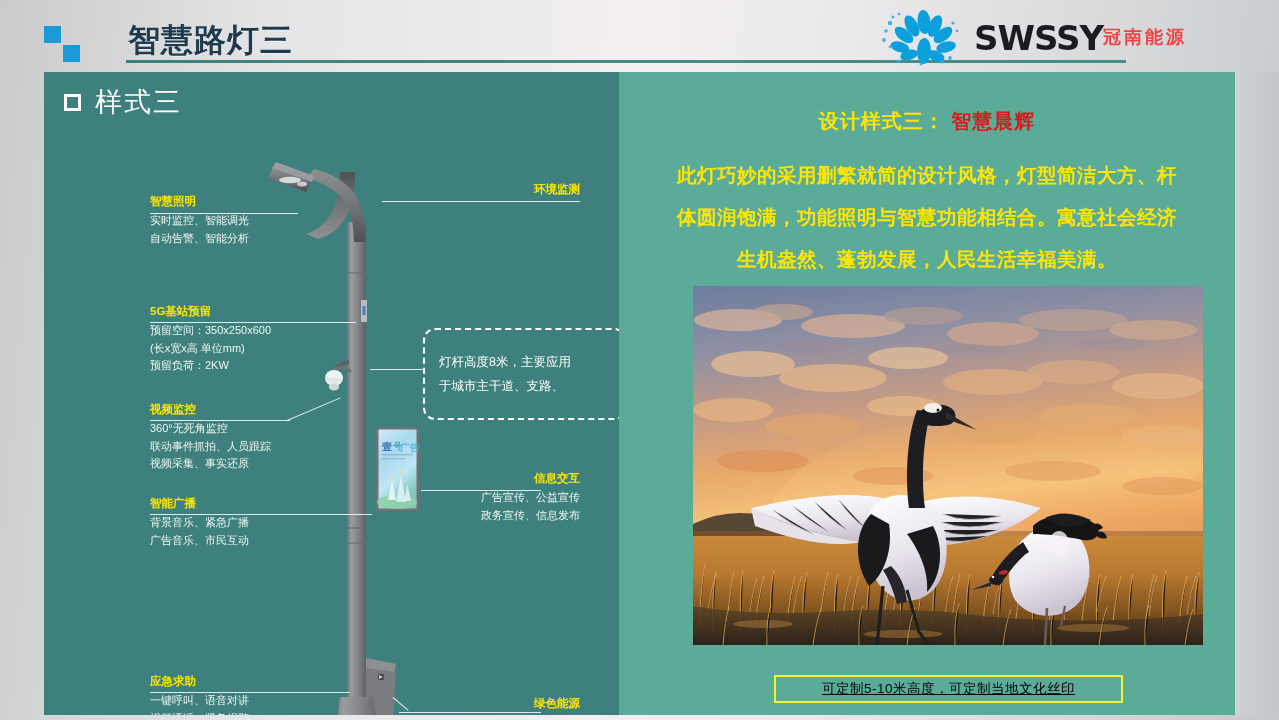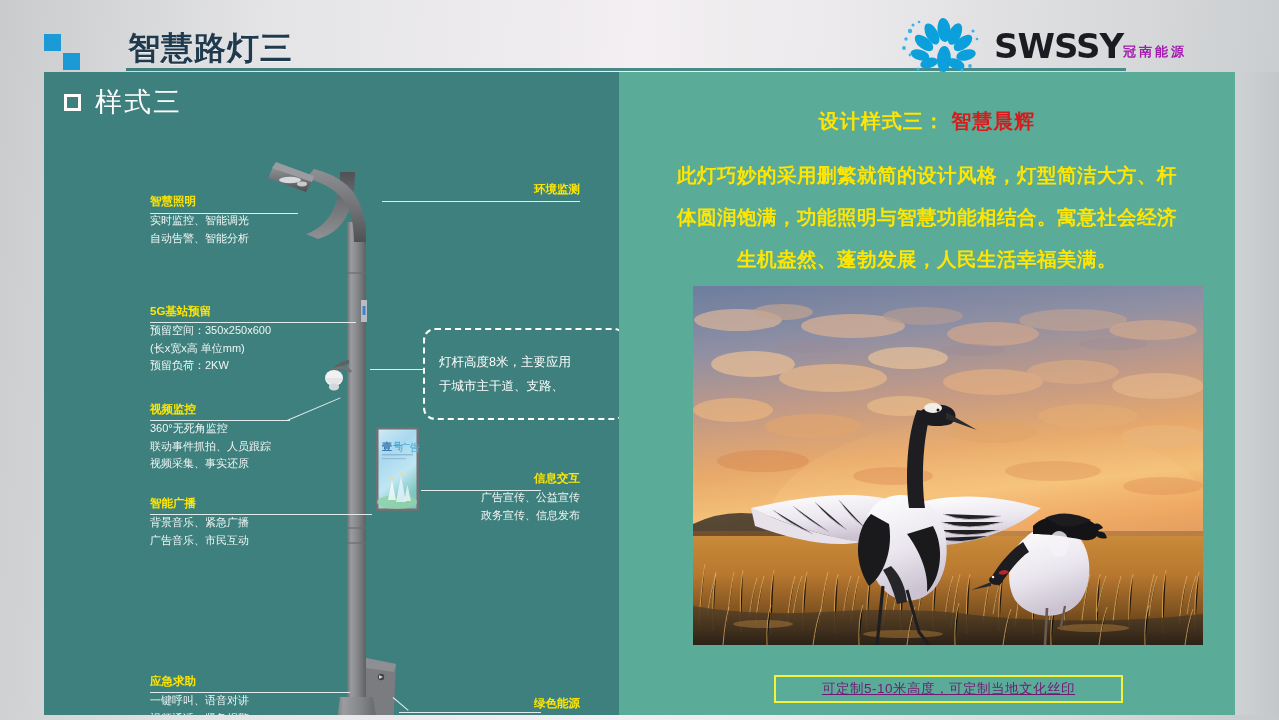--- a/index.html
+++ b/index.html
@@ -7,21 +7,21 @@
     width: 1279px; height: 720px;
     font-family: "Liberation Sans", "DejaVu Sans", sans-serif;
     overflow: hidden;
   }
   body {
     background: linear-gradient(95deg, #c9cbcd 0%, #e4e4e6 20%, #f3eff2 48%, #eceaec 62%, #d6d8da 85%, #c6c9cb 100%);
     position: relative;
   }
 
   
-  #header { position: absolute; left:0; top:8px; width:1235px; height:72px; }
+  #header { position: absolute; left:0; top:0; width:1235px; height:72px; }
   #header-squares { position:absolute; left:44px; top:26px; width:44px; height:36px; }
   .sq { position:absolute; background:#1c9ad6; }
   .sq.a { left:0;  top:0;  width:17px; height:17px; }
   .sq.b { left:19px; top:19px; width:17px; height:17px; }
   #page-title {
     position:absolute; left:128px; top:19px;
     font-size:32px; font-weight:bold; color:#1f3a4d;
     letter-spacing:1px; white-space:nowrap;
     text-shadow:0 1px 0 rgba(255,255,255,.5);
   }
@@ -32,21 +32,21 @@
 
   
   #brand { position:absolute; right:48px; top:8px; height:60px; display:flex; align-items:center; gap:12px; }
   #brand-mark { width:84px; height:58px; position:relative; }
   #brand-text { display:flex; flex-direction:row; align-items:flex-start; line-height:1; }
   #brand-name {
     font-size:34px; font-weight:bold; color:#1b1b22; letter-spacing:-1px;
     font-family:"DejaVu Sans", sans-serif;
   }
   #brand-sub {
-    font-size:13px; font-weight:bold; color:#a21caf; letter-spacing:3px; margin-top:16px;
+    font-size:18px; font-weight:bold; color:#ef4444; letter-spacing:3px; margin-top:7px;
   }
 
   
   #left-panel {
     position:absolute; left:44px; top:72px; width:575px; height:643px;
     background:#3e807d;
     overflow:hidden;
   }
   #right-panel {
     position:absolute; left:619px; top:72px; width:616px; height:643px;
@@ -112,21 +112,21 @@
   #photo {
     position:absolute; left:74px; top:214px; width:510px; height:359px;
     overflow:hidden; background:#2b2a3a;
   }
   #caption-box {
     position:absolute; left:155px; top:603px; width:349px; height:28px;
     border:2px solid #f5f23c; background:#5bab99;
     display:flex; align-items:center; justify-content:center;
   }
   #caption-text {
-    font-size:13.5px; color:#701a75; font-weight:normal;
+    font-size:13.5px; color:#000000; font-weight:normal;
     text-decoration:underline; letter-spacing:0.5px;
   }
 </style>
 </head>
 <body>
 
 <div id="header">
   <div id="header-squares">
     <span class="sq a"></span>
     <span class="sq b"></span>

